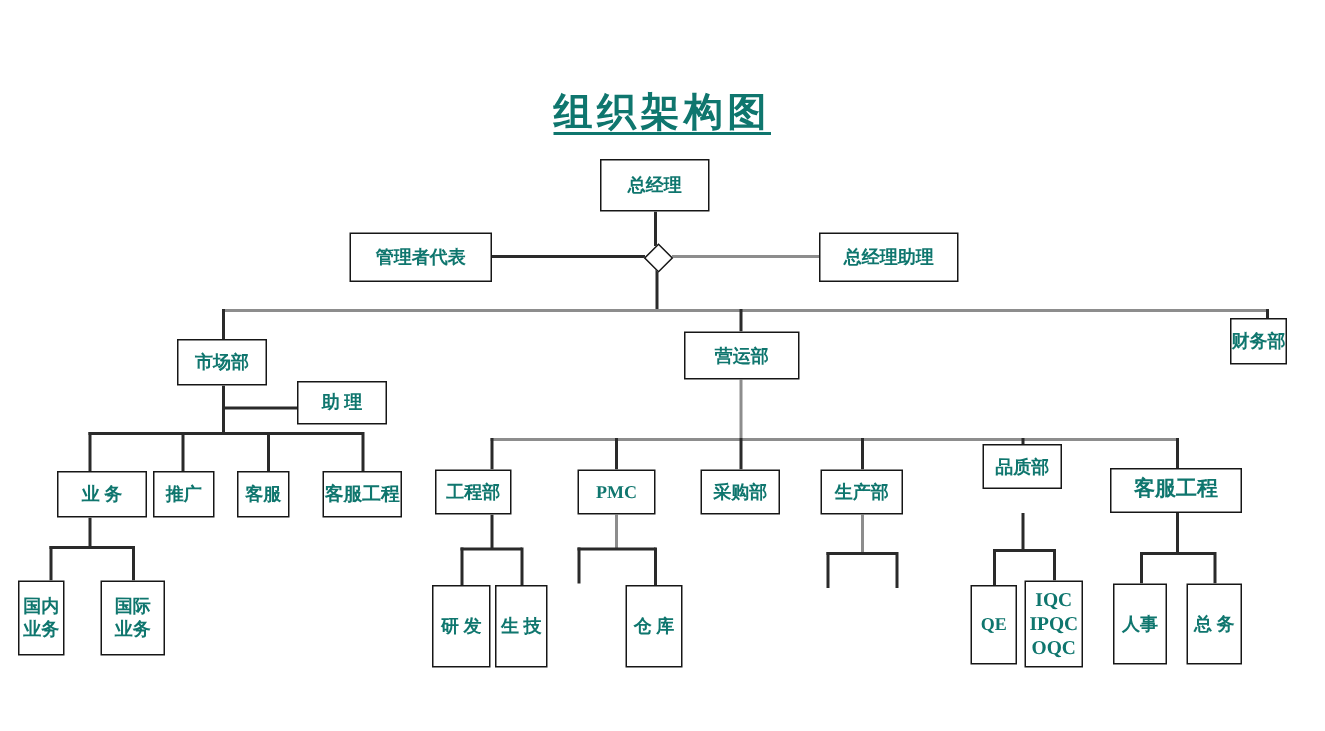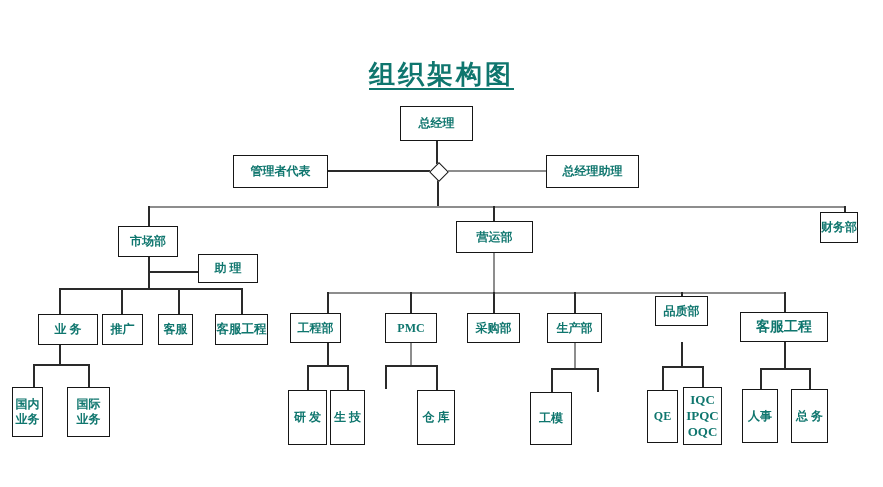--- a/index.html
+++ b/index.html
@@ -140,21 +140,20 @@
   <div class="node" data-name="node-engineering" style="left:290px;top:313px;width:51px;height:30px;">工程部</div>
   <div class="node" data-name="node-pmc" style="left:385px;top:313px;width:52px;height:30px;">PMC</div>
   <div class="node" data-name="node-purchasing" style="left:467px;top:313px;width:53px;height:30px;">采购部</div>
   <div class="node" data-name="node-production" style="left:547px;top:313px;width:55px;height:30px;">生产部</div>
   <div class="node" data-name="node-quality" style="left:655px;top:296px;width:53px;height:30px;">品质部</div>
   <div class="node" data-name="node-hr-admin" style="left:740px;top:312px;width:88px;height:30px;">客服工程</div>
 
   <div class="node" data-name="node-rd" style="left:288px;top:390px;width:39px;height:55px;">研 发</div>
   <div class="node" data-name="node-production-tech" style="left:330px;top:390px;width:35px;height:55px;">生 技</div>
   <div class="node" data-name="node-warehouse" style="left:417px;top:390px;width:38px;height:55px;">仓 库</div>
-  <div class="node" data-name="node-tooling" style="left:530px;top:392px;width:42px;height:53px;">工模</div>
   <div class="node" data-name="node-qe" style="left:647px;top:390px;width:31px;height:53px;">QE</div>
   <div class="node" data-name="node-iqc-ipqc-oqc" style="left:683px;top:387px;width:39px;height:58px;">IQC
 IPQC
 OQC</div>
   <div class="node" data-name="node-general-affairs" style="left:791px;top:389px;width:37px;height:54px;">总 务</div>
   <div class="node" data-name="node-personnel" style="left:742px;top:389px;width:36px;height:54px;">人事</div>
 
 </div>
 
 </body></html>

